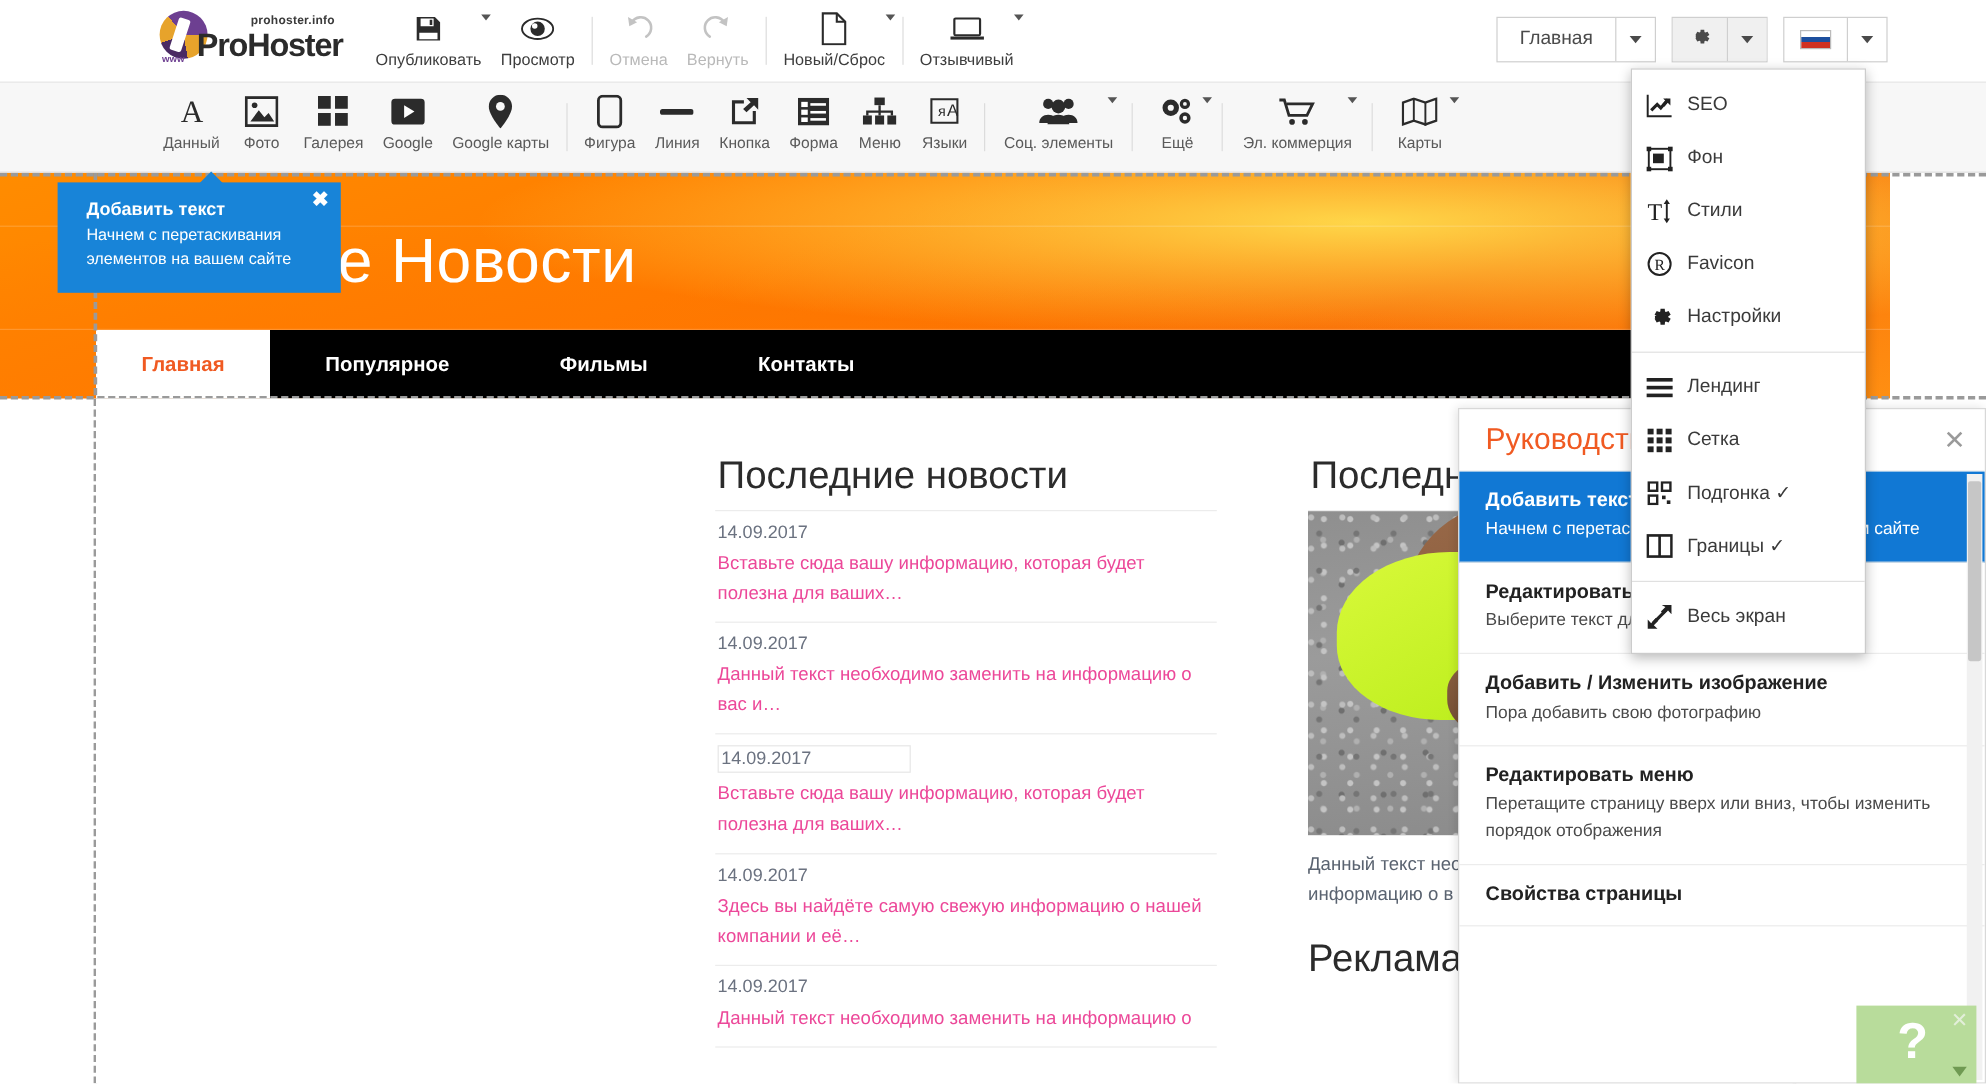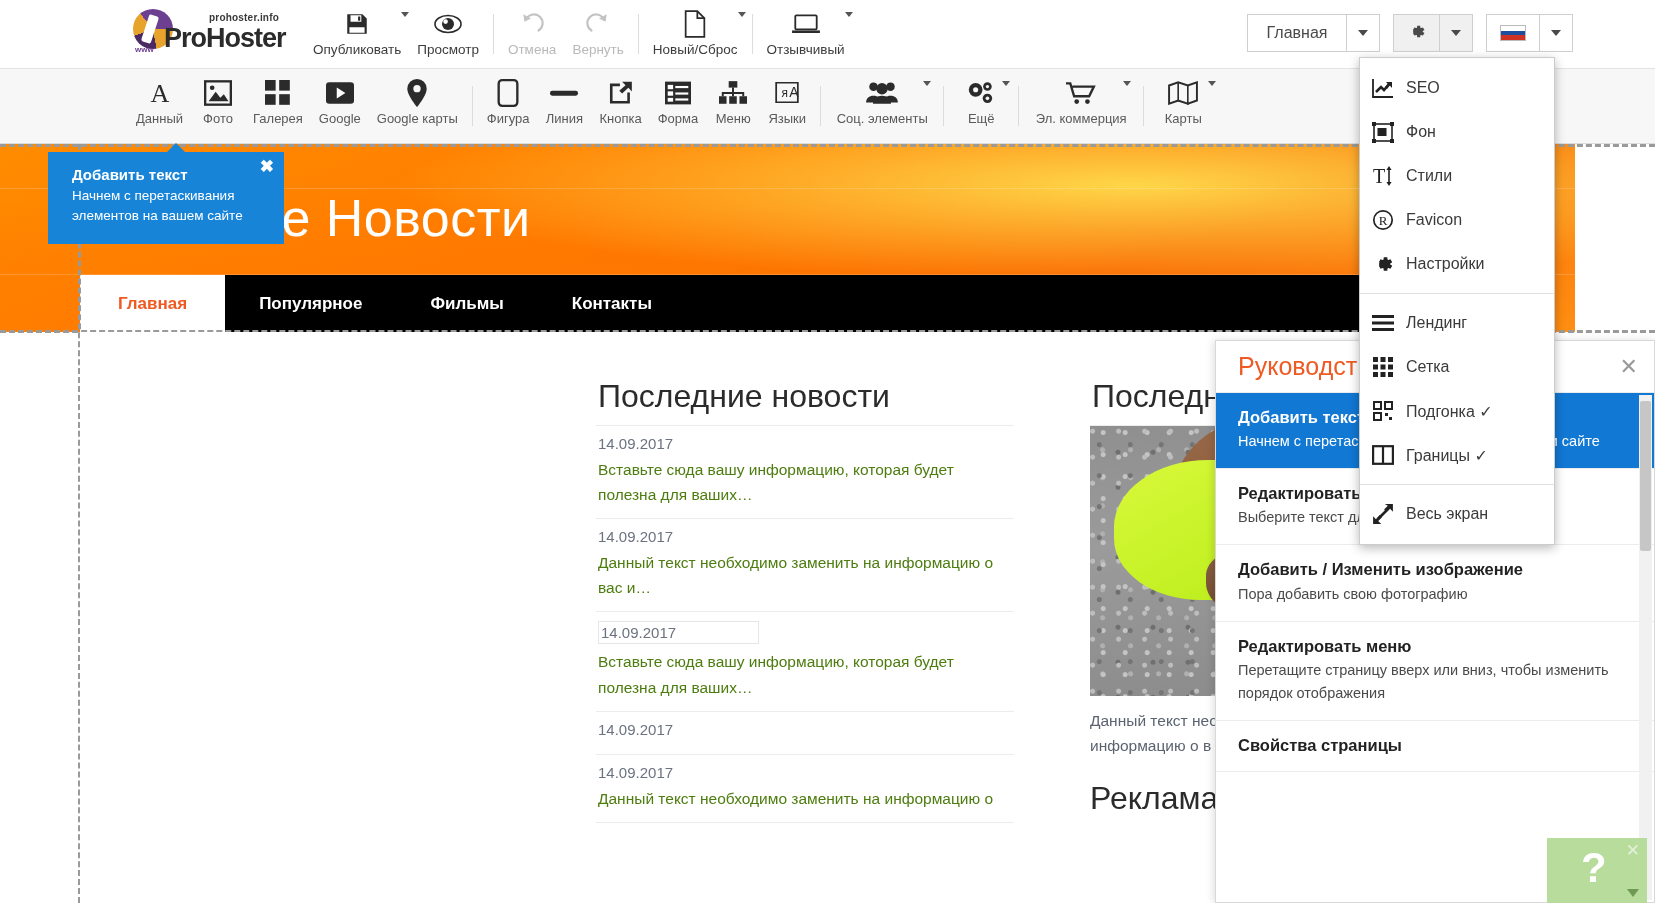--- a/index.html
+++ b/index.html
@@ -124,21 +124,21 @@
   .hero-title {
     position: absolute; left: 186px; top: 44px;
     font-size: 52px; color: #fff; font-weight: 400; letter-spacing: .5px;
     white-space: nowrap;
   }
   .navbar {
     position: absolute; top: 131px; left: 80px; width: 1416px; height: 57px;
     background: #000; display: flex; align-items: stretch;
   }
   .navbar .nv {
-    display: flex; align-items: center; padding: 0 34px;
+    display: flex; align-items: center; padding: 0 46px;
     font-size: 17px; font-weight: 700; color: #fff; cursor: pointer;
   }
   .navbar .nv.active { background: #fff; color: #f05a22; padding: 0 38px; }
 
   
   .guide-h {
     position: absolute; left: 0; width: 1655px; height: 0;
     border-top: 3px dashed #9a9a9a;
   }
   .guide-v {
@@ -175,21 +175,21 @@
   .art-para { margin-top: 42px; font-size: 16px; color: #5a6370; line-height: 1.55; }
 
   .col-mid { position: absolute; left: 516px; top: 42px; width: 418px; }
   .news-head {
     font-size: 32px; color: #2b2b2b; padding: 4px 2px 10px 2px;
     border-bottom: 1px solid #ececec; font-weight: 400;
   }
   .news-item { border-bottom: 1px solid #ececec; padding: 9px 2px 11px 2px; }
   .news-date { font-size: 15px; color: #6b7280; margin-bottom: 5px; display:inline-block; }
   .news-date.boxed { border:1px solid #e6e6e6; padding:2px 82px 2px 2px; }
-  .news-txt { font-size: 15.5px; color: #4d7c0f; line-height: 1.62; cursor: pointer; }
+  .news-txt { font-size: 15.5px; color: #ec4899; line-height: 1.62; cursor: pointer; }
 
   .col-right { position: absolute; left: 1010px; top: 42px; width: 406px; }
   .photo-run {
     width: 406px; height: 270px; position: relative; overflow: hidden;
     background: linear-gradient(175deg,#8f8f8f 0%,#9b9b9b 40%,#8a8a8a 100%);
   }
   .photo-run .asph {
     position:absolute; inset:0;
     background-image:
       radial-gradient(circle at 10% 20%, #bdbdbd 0 2px, rgba(0,0,0,0) 3px),
@@ -583,20 +583,21 @@
         <div class="news-item">
           <div class="news-date">14.09.2017</div>
           <div class="news-txt">Данный текст необходимо заменить на информацию о вас и…</div>
         </div>
         <div class="news-item">
           <div class="news-date boxed">14.09.2017</div>
           <div class="news-txt">Вставьте сюда вашу информацию, которая будет полезна для ваших…</div>
         </div>
         <div class="news-item">
           <div class="news-date">14.09.2017</div>
+          <div class="news-txt">Здесь вы найдёте самую свежую информацию о нашей компании и её…</div>
         </div>
         <div class="news-item">
           <div class="news-date">14.09.2017</div>
           <div class="news-txt">Данный текст необходимо заменить на информацию о</div>
         </div>
       </div>
 
       <div class="col-right">
         <div class="news-head">Последние</div>
         <div class="photo-run">

